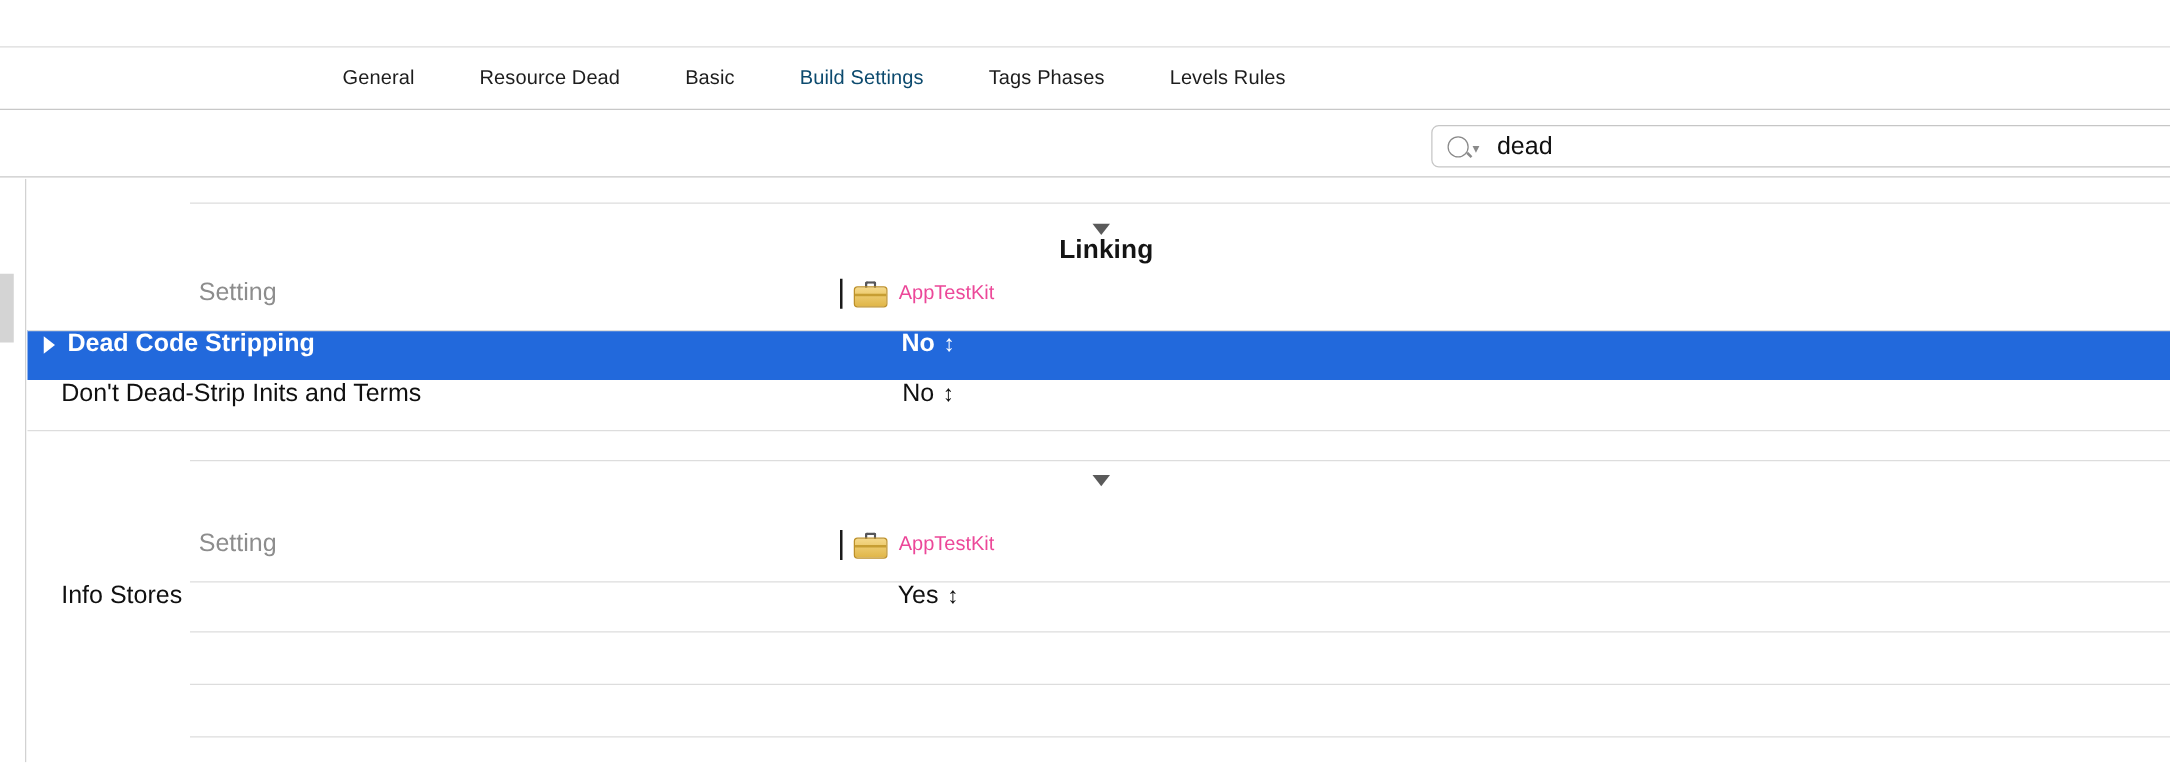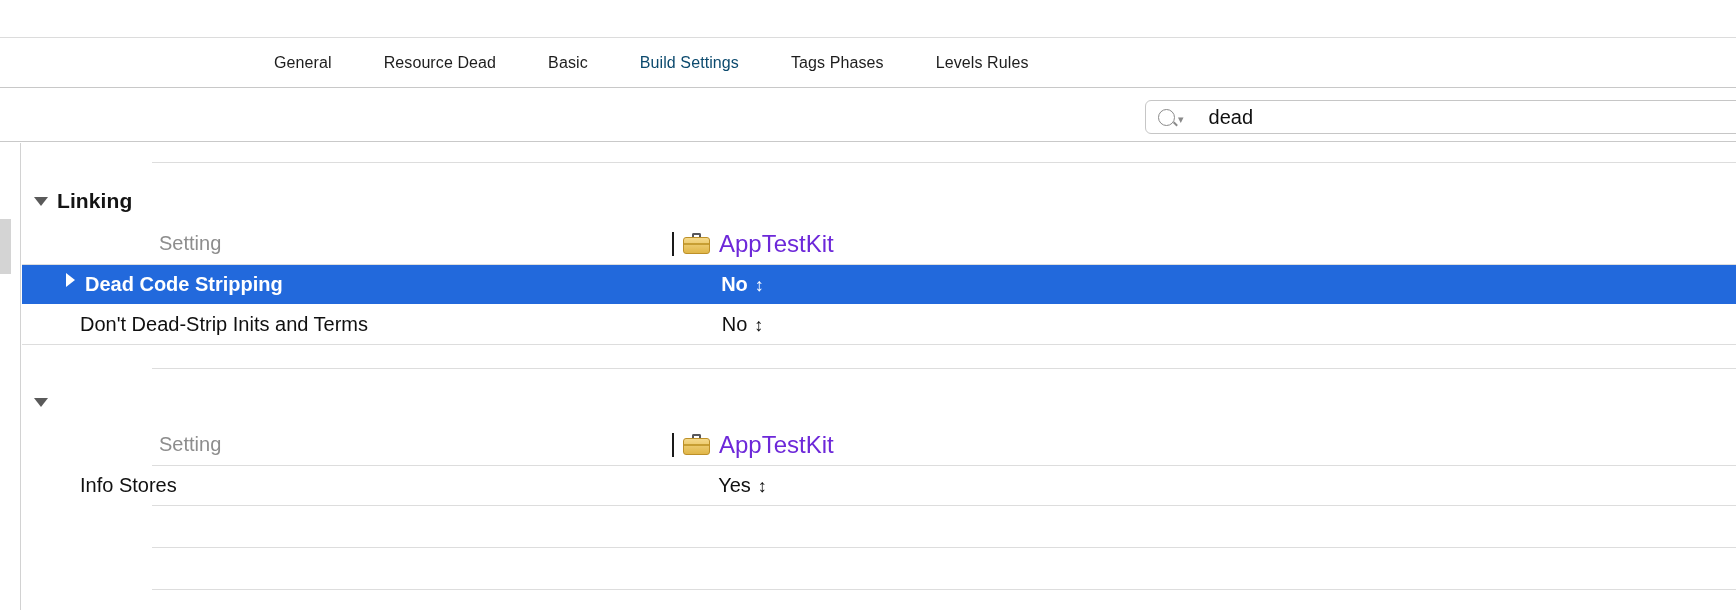--- a/index.html
+++ b/index.html
@@ -143,21 +143,21 @@
   .mag-chev {
     margin-left: 3px;
     font-size: 11px;
     color: #8a8a8a;
     flex: none;
     line-height: 1;
     position: relative;
     top: 2px;
   }
   .search-text {
-    margin-left: 25px;
+    margin-left: 14px;
     font-size: 20px;
     color: #101010;
     white-space: nowrap;
   }
 
   
   .table {
     position: absolute;
     top: 143px; left: 0;
     width: 1736px;
@@ -188,20 +188,21 @@
     position: absolute;
     left: 22px; top: 0;
     width: 1714px;
     height: 467px;
   }
 
   .row {
     position: relative;
     width: 100%;
     box-sizing: border-box;
+    flex-direction: column;
   }
 
   .sep-top {
     position: absolute;
     left: 0; top: 0;
     width: 100%;
     height: 1px;
     background: #dddddd;
   }
   .sep-top.full { left: 0; }
@@ -287,39 +288,38 @@
   .briefcase .handle {
     position: absolute;
     left: 9px; top: 0px;
     width: 9px; height: 6px;
     border: 2px solid #57575a;
     border-bottom: none;
     border-radius: 2px 2px 0 0;
     box-sizing: border-box;
   }
   .target-name {
-    font-size: 24px;
-    color: #6d28d9;
+    font-size: 16px;
+    color: #ec4899;
     white-space: nowrap;
   }
 
   .setting-row {
     height: 40px;
     display: flex;
     align-items: center;
   }
   .setting-label {
     position: absolute;
     left: 27px;
     font-size: 20px;
     color: #101010;
     white-space: nowrap;
     display: flex;
-    align-items: flex-start;
-    margin-left: 31px;
+    align-items: center;
   }
   .setting-value {
     position: absolute;
     left: 650px;
     width: 140px;
     text-align: center;
     font-size: 20px;
     color: #101010;
     white-space: nowrap;
   }

